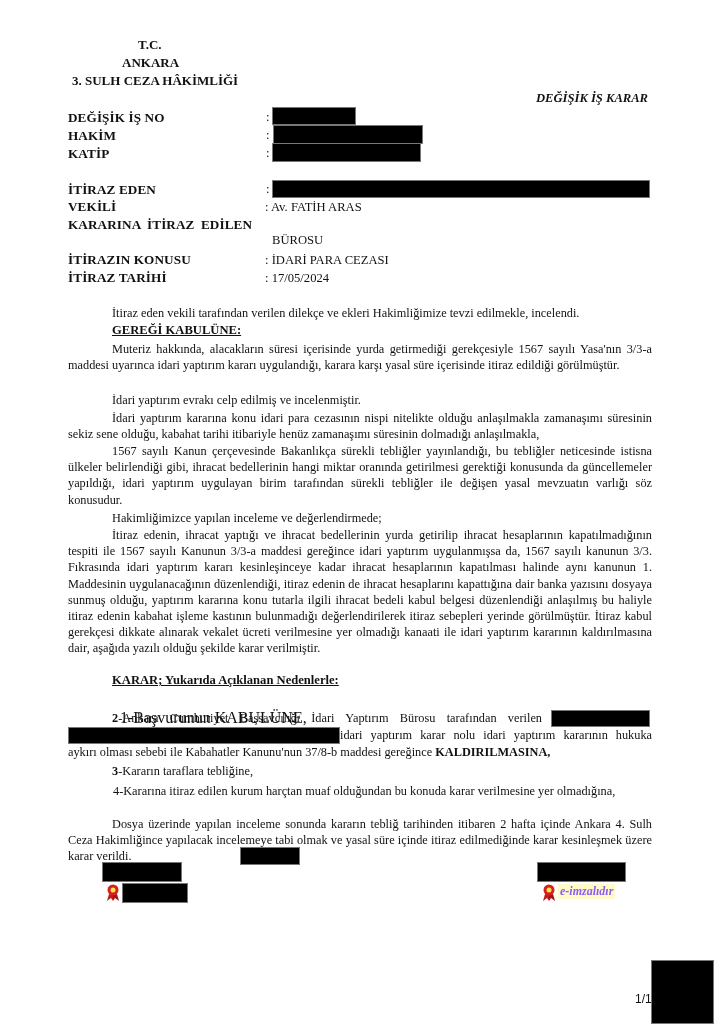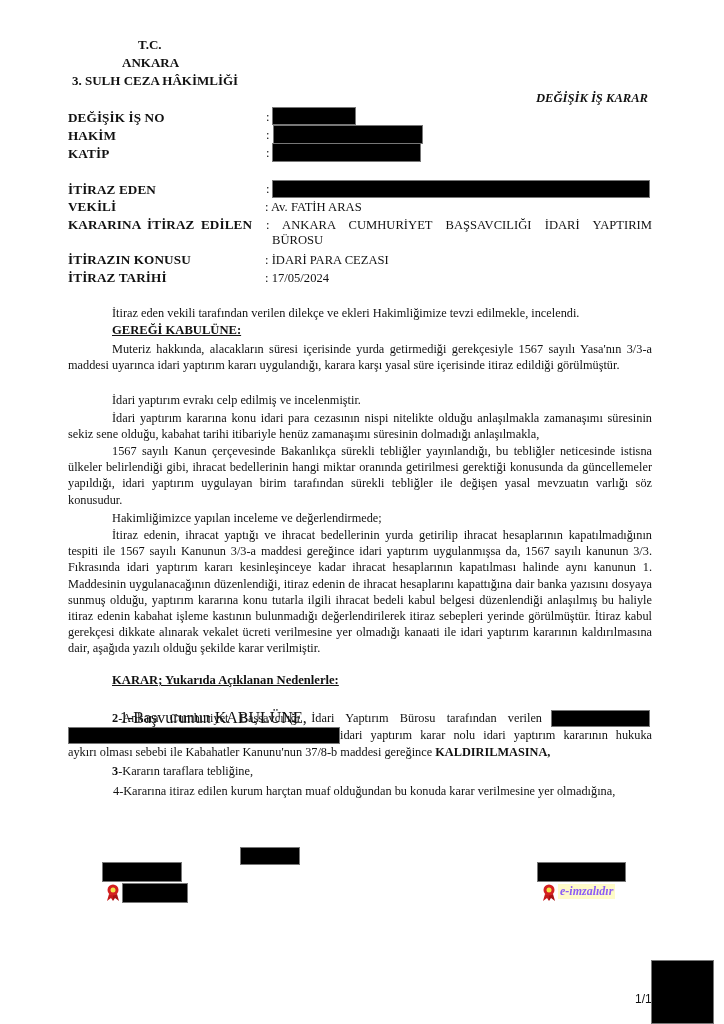--- a/index.html
+++ b/index.html
@@ -45,21 +45,20 @@
   <div class="redact" style="left:272px; top:143px; width:149px; height:19px;"></div>
 
   <div class="abs lbl" style="left:68px; top:182px;">İTİRAZ EDEN</div>
   <div class="abs val" style="left:266px; top:182px;">:</div>
   <div class="redact" style="left:272px; top:180px; width:378px; height:18px;"></div>
 
   <div class="abs lbl" style="left:68px; top:199px;">VEKİLİ</div>
   <div class="abs val" style="left:265px; top:200px;">: Av. FATİH ARAS</div>
 
   <div class="abs lbl" style="left:68px; top:217px; word-spacing:3px;">KARARINA İTİRAZ EDİLEN</div>
-  <div class="abs val" style="left:266px; top:218px; width:386px; text-align:justify; text-align-last:justify;">: ANKARA CUMHURİYET BAŞSAVCILIĞI İDARİ YAPTIRIM</div>
   <div class="abs val" style="left:272px; top:233px;">BÜROSU</div>
 
   <div class="abs lbl" style="left:68px; top:252px;">İTİRAZIN KONUSU</div>
   <div class="abs val" style="left:265px; top:253px;">: İDARİ PARA CEZASI</div>
 
   <div class="abs lbl" style="left:68px; top:270px;">İTİRAZ TARİHİ</div>
   <div class="abs val" style="left:265px; top:271px;">: 17/05/2024</div>
 
   <div class="abs" style="left:112px; top:306px; font-size:12.3px;">İtiraz eden vekili tarafından verilen dilekçe ve ekleri Hakimliğimize tevzi edilmekle, incelendi.</div>
   <div class="abs u" style="left:112px; top:323px;">GEREĞİ KABULÜNE:</div>
@@ -86,20 +85,21 @@
   <div class="abs" style="left:68px; top:745px; font-size:12.3px;">
     <span>aykırı olması sebebi ile Kabahatler Kanunu'nun 37/8-b maddesi gereğince </span><span class="b">KALDIRILMASINA,</span>
   </div>
 
   <div class="abs" style="left:112px; top:764px; font-size:12.3px;">
     <span class="b">3</span><span>-Kararın taraflara tebliğine,</span>
   </div>
 
   <div class="para" style="top:783px; text-indent:45px;">4-Kararına itiraz edilen kurum harçtan muaf olduğundan bu konuda karar verilmesine yer olmadığına,</div>
 
+  <div class="para indent" style="top:816px; width:584px;">Dosya üzerinde yapılan inceleme sonunda kararın tebliğ tarihinden itibaren 2 hafta içinde Ankara 4. Sulh Ceza Hakimliğince yapılacak incelemeye tabi olmak ve yasal süre içinde itiraz edilmediğinde karar kesinleşmek üzere karar verildi.</div>
   <div class="redact" style="left:240px; top:847px; width:60px; height:18px;"></div>
 
   <div class="redact" style="left:102px; top:862px; width:80px; height:20px;"></div>
   <svg class="seal" style="left:106px; top:884px;" viewBox="0 0 14 18">
     <path d="M3 10 L1 17 L5 14 L7 17 L7 11 Z" fill="#c41a1a"></path>
     <path d="M11 10 L13 17 L9 14 L7 17 L7 11 Z" fill="#a81212"></path>
     <circle cx="7" cy="6" r="5.5" fill="#d42020"></circle>
     <circle cx="7" cy="6" r="2.5" fill="#f2e54a"></circle>
   </svg>
   <div class="redact" style="left:122px; top:883px; width:66px; height:20px;"></div>

